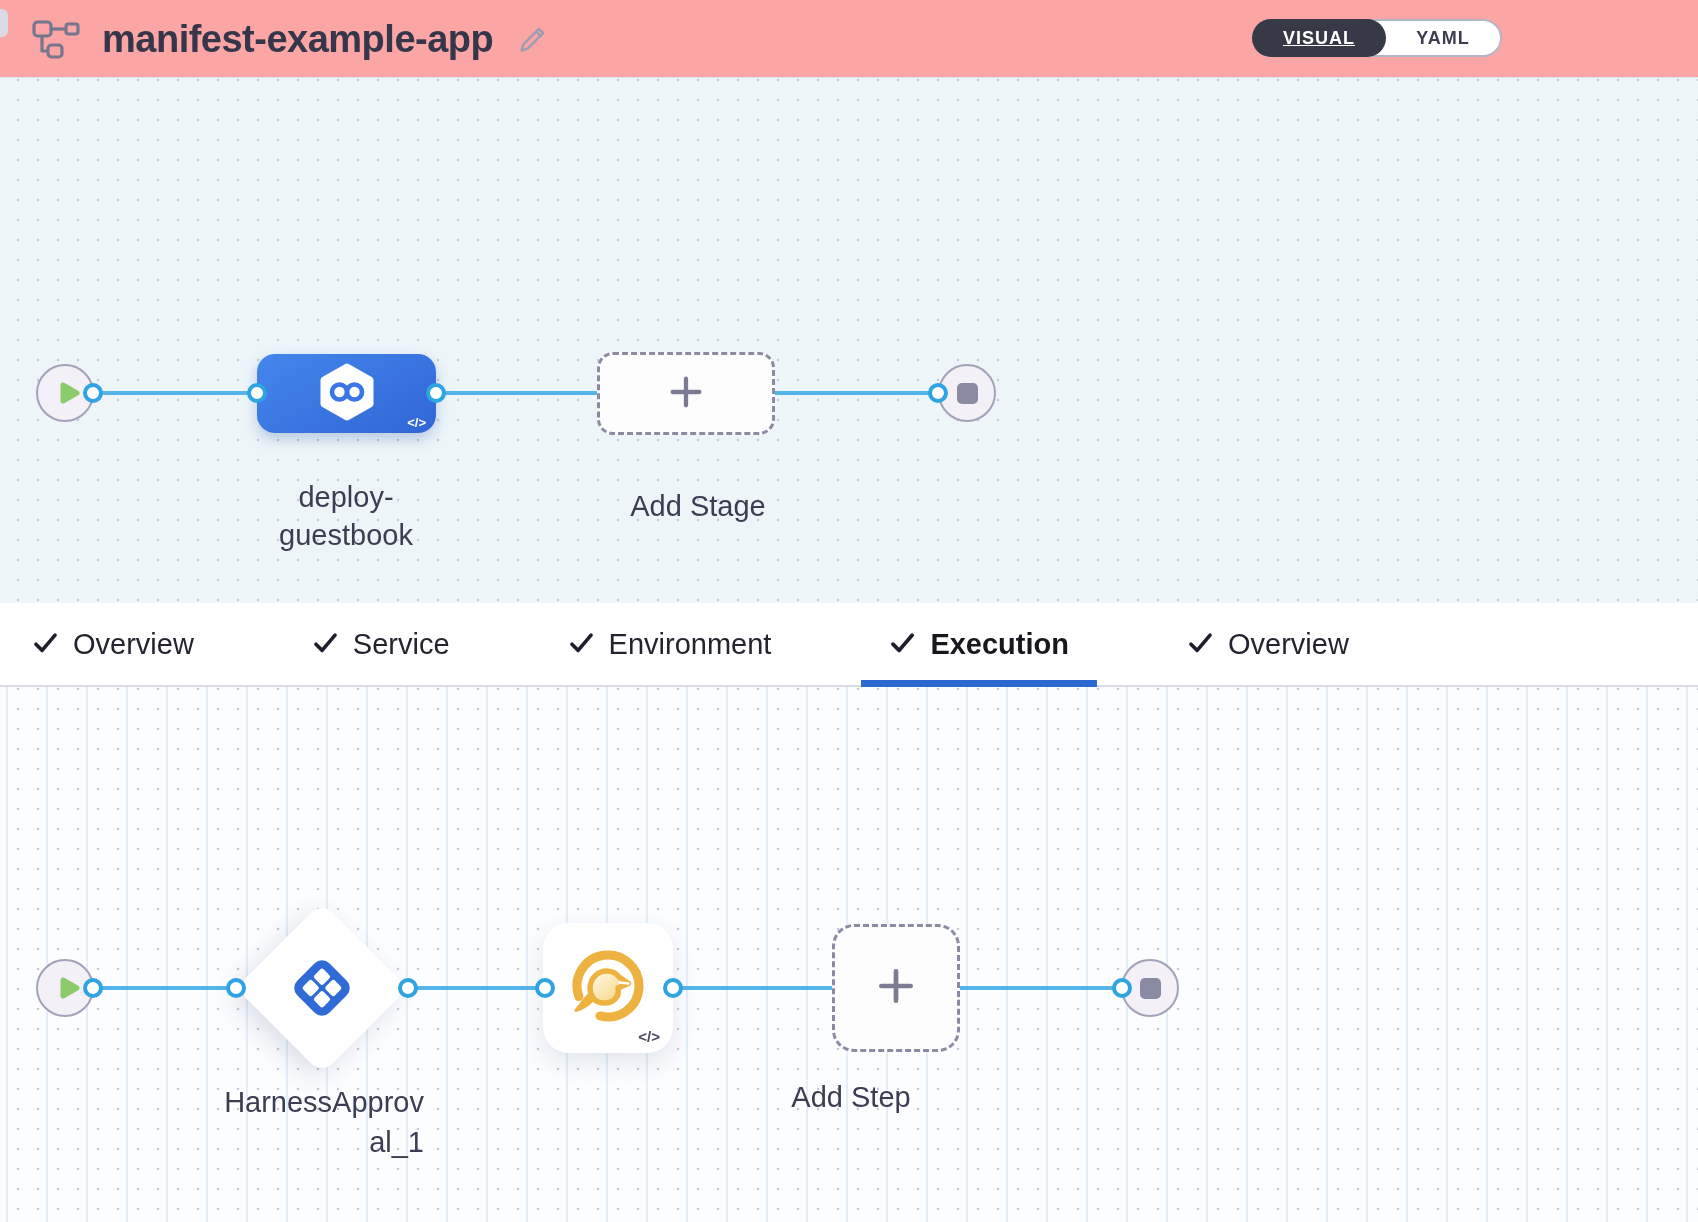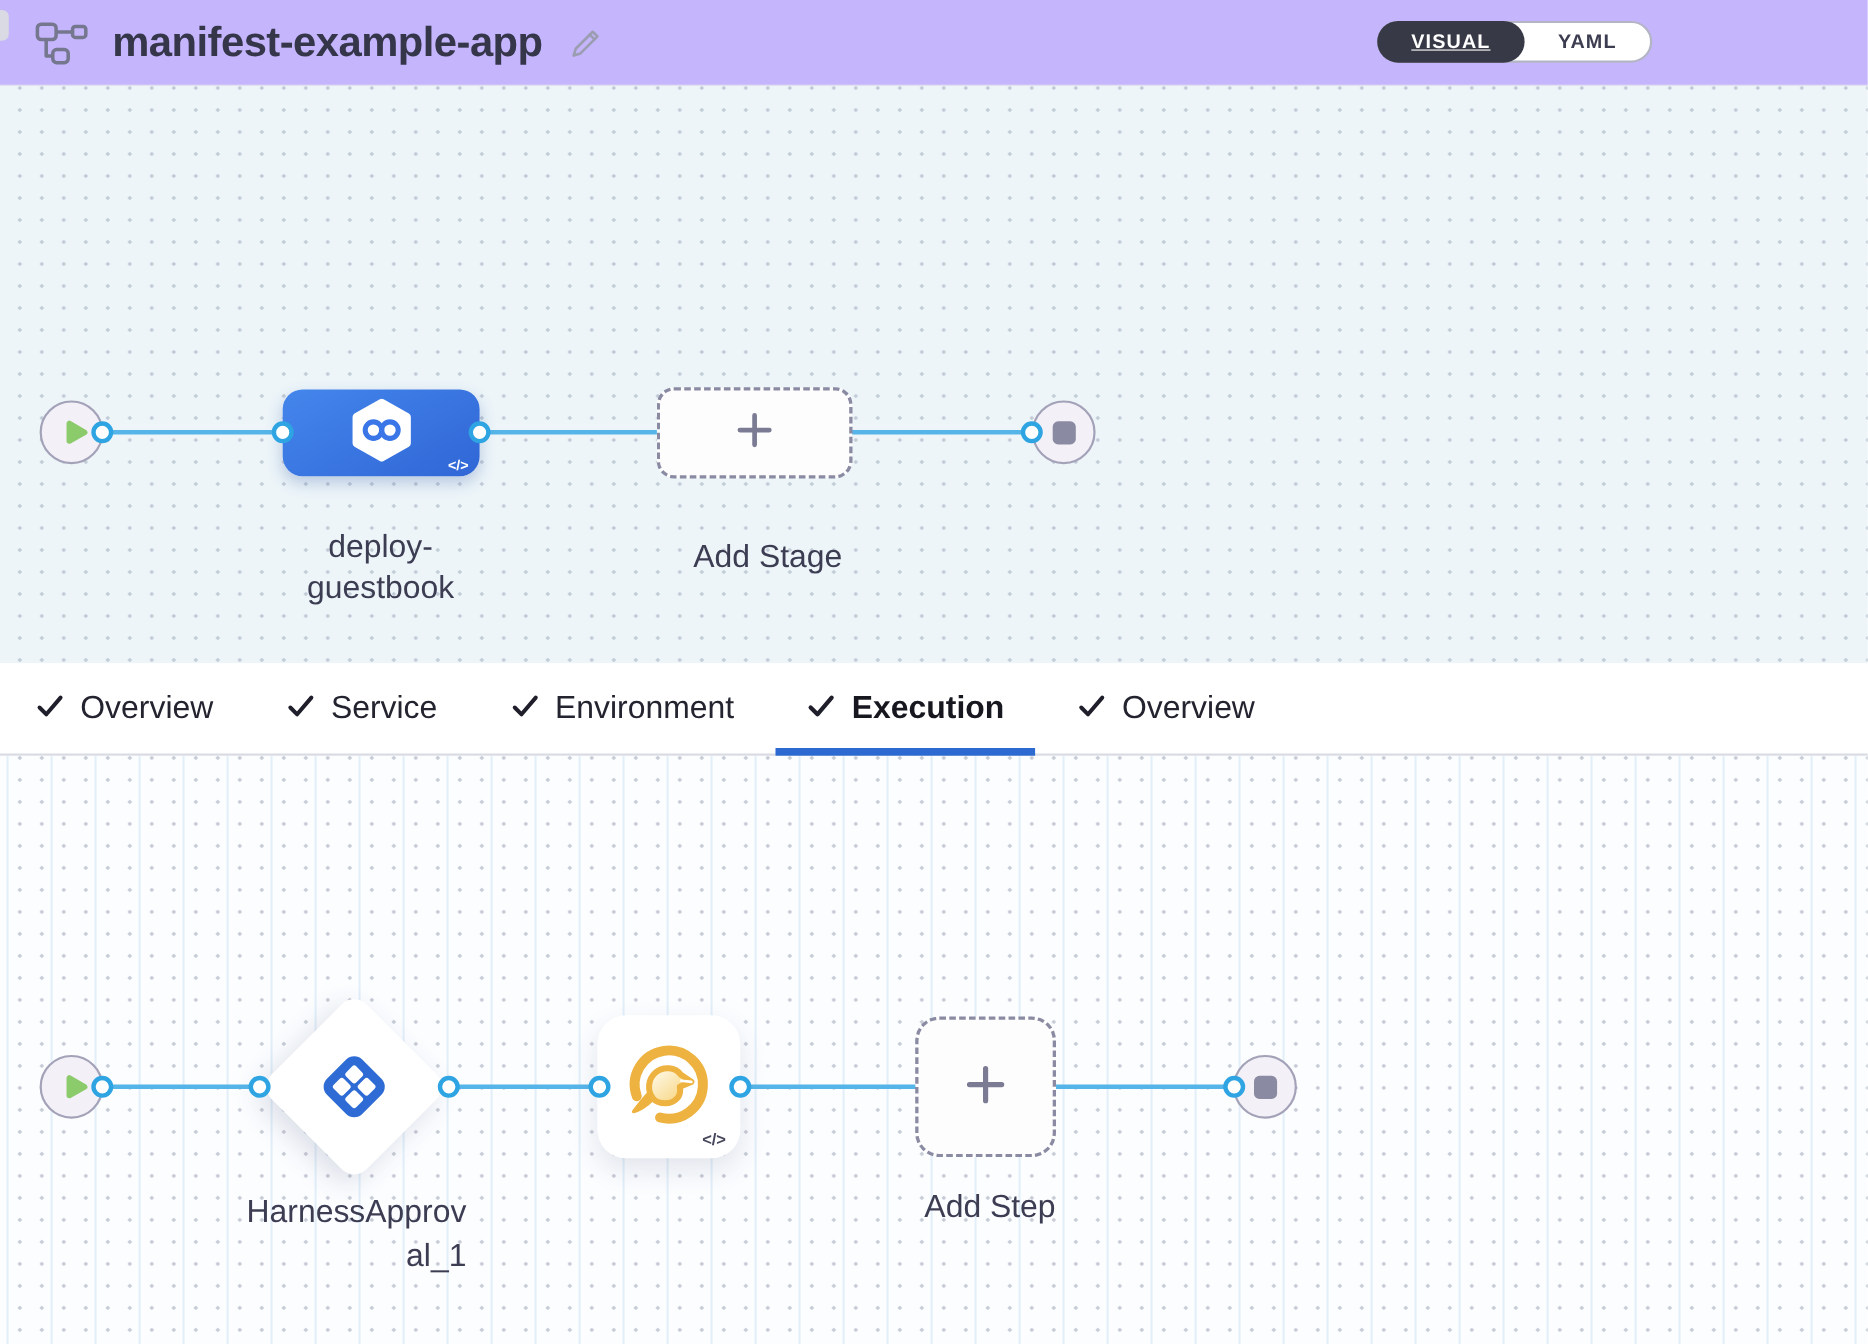--- a/index.html
+++ b/index.html
@@ -1,21 +1,21 @@
 <!DOCTYPE html>
 <html><head>
 <meta charset="utf-8">
 <style>
   * { margin:0; padding:0; box-sizing:border-box; }
   html,body { width:1698px; height:1222px; overflow:hidden; background:#fff;
               font-family:"Liberation Sans", sans-serif; position:relative; }
 
   
   .header { position:absolute; top:0; left:0; width:1698px; height:78px;
-            background:#c4b5fd; border-bottom:1px solid #e6e7ee; z-index:6; }
+            background:#fca5a5; border-bottom:1px solid #e6e7ee; z-index:6; }
   .edge-notch { position:absolute; left:0; top:9px; width:8px; height:28px;
                 background:#d9dae3; border-radius:0 6px 6px 0; }
   .title-group { position:absolute; left:30px; top:0; height:78px;
                  display:flex; align-items:center; }
   .pipeline-icon { display:flex; align-items:center; }
   .page-title { margin-left:20px; font-size:38px; font-weight:700;
                 color:#35364a; letter-spacing:-0.5px; }
   .edit-btn { margin-left:24px; background:none; border:none; cursor:pointer;
               display:flex; align-items:center; }
   .view-toggle { position:absolute; right:196px; top:19px; width:250px; height:38px;
@@ -63,36 +63,36 @@
   .add-stage-box { left:597px; top:274px; width:178px; height:83px; border-radius:16px; }
   .add-step-box  { left:832px; top:237px; width:128px; height:128px; border-radius:22px; }
 
   .node-label { position:absolute; text-align:center; font-size:29px; color:#3c3d52;
                 z-index:2; line-height:40px; }
   .stage-label    { left:244px; top:400px; width:204px; line-height:38px; overflow-wrap:break-word; }
   .addstage-label { left:598px; top:408px; width:200px; }
   .step-label     { width:204px; word-break:break-all;text-align:right; }
   .label-approval { left:220px; top:395px; }
   .label-canary   { left:506px; top:395px; }
-  .addstep-label  { left:800px; top:390px; width:200px; }
+  .addstep-label  { left:751px; top:390px; width:200px; }
 
   .diamond-node { position:absolute; left:261px; top:240px; width:122px; height:122px;
                   background:#fff; border-radius:16px; transform:rotate(45deg);
                   box-shadow:0 10px 24px rgba(60,70,110,.16); z-index:2; cursor:pointer;
                   display:flex; align-items:center; justify-content:center; }
   .diamond-node .icon-wrap { transform:rotate(-45deg); display:flex; }
   .canary-node { position:absolute; left:543px; top:236px; width:130px; height:130px;
                  background:#fff; border-radius:26px;
                  box-shadow:0 10px 24px rgba(60,70,110,.13); z-index:2; cursor:pointer;
                  display:flex; align-items:center; justify-content:center; }
 
   
   .tabbar { position:absolute; top:603px; left:0; width:1698px; height:84px;
             background:#fff; border-bottom:2px solid #dadce3; z-index:5;
-            display:flex; align-items:stretch; padding-left:32px; gap:66px; }
+            display:flex; align-items:stretch; padding-left:32px; gap:118px; }
   .tab { position:relative; display:flex; align-items:center; gap:14px;
          cursor:pointer; height:100%; }
   .tab-label { font-size:29px; font-weight:500; color:#23242f; }
   .tab.active .tab-label { font-weight:700; color:#17181f; }
   .tab-underline { display:none; }
   .tab.active .tab-underline { display:block; position:absolute; left:-28px; right:-28px;
                                bottom:-2px; height:7px; background:#2c69d1; }
 </style>
 </head>
 <body>

